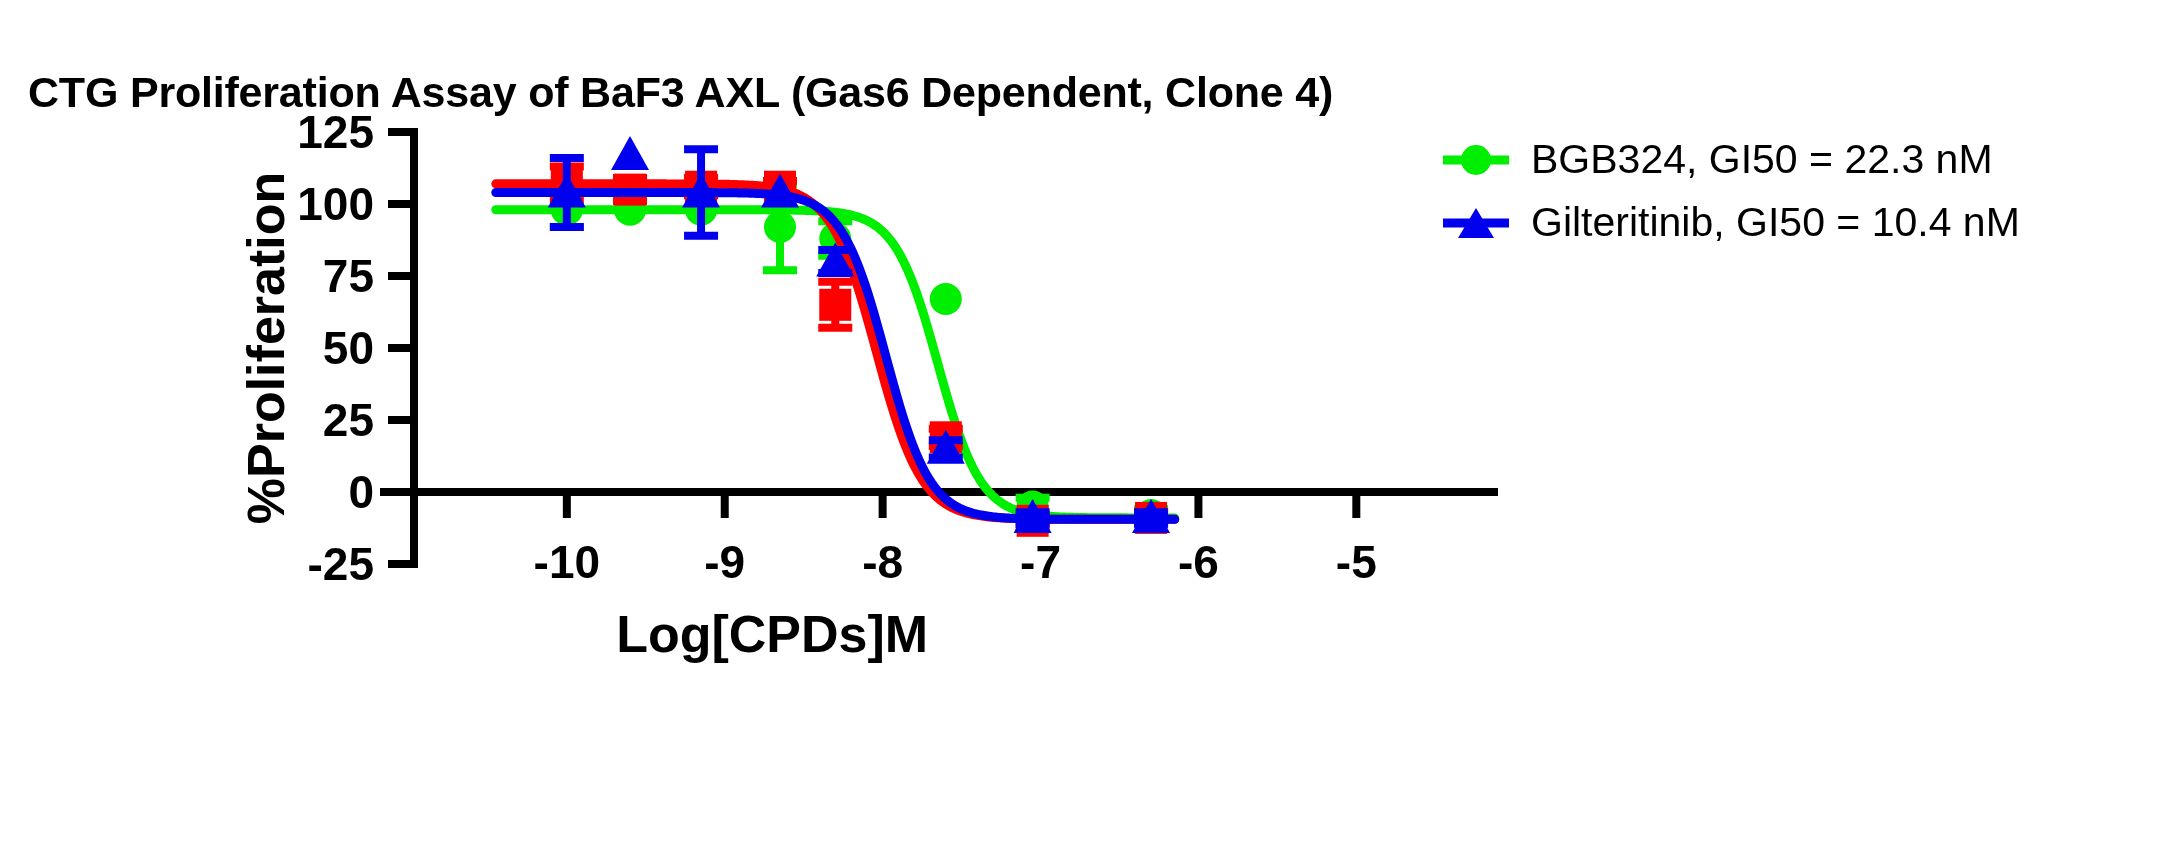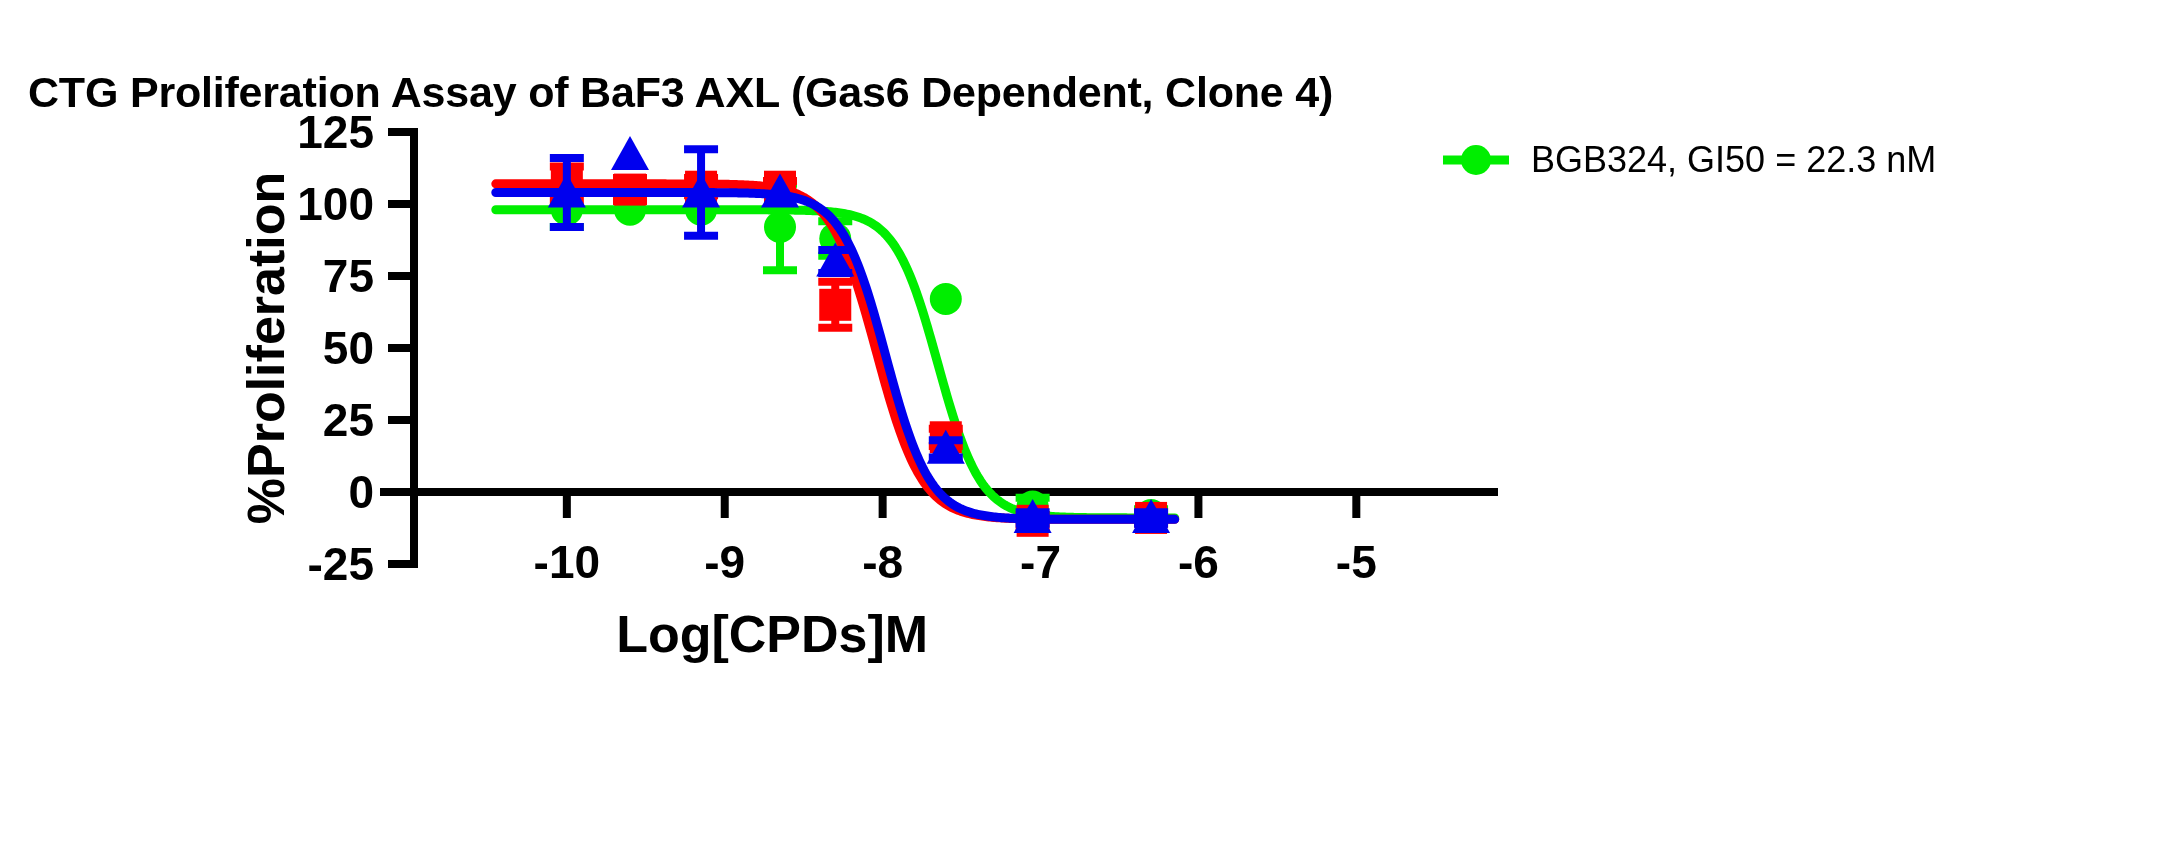--- a/index.html
+++ b/index.html
@@ -61,21 +61,21 @@
   .mark-circle{width:30px;height:30px;border-radius:50%;}
   .mark-square{width:30px;height:30px;}
   .mark-triangle{
     width:0;height:0;
     border-left:18px solid transparent;
     border-right:18px solid transparent;
     border-bottom:30px solid currentColor;
     background:none !important;
   }
   .legend-label{
-    font-size:36px;
+    font-size:41px;
     font-weight:normal;
     white-space:nowrap;
     color:#000;
     line-height:1;
   }
 </style>
 </head>
 <body>
 
 <div id="root">
@@ -208,15 +208,22 @@
   </div>
 
   <div id="legend">
     <div class="legend-row">
       <span class="legend-key">
         <span class="legend-line" style="background: rgb(0, 238, 0);"></span>
         <span class="legend-mark mark-circle" style="background: rgb(0, 238, 0);"></span>
       </span>
       <span class="legend-label">BGB324, GI50 = 22.3 nM</span>
     </div>
+    <div class="legend-row">
+      <span class="legend-key">
+        <span class="legend-line" style="background: rgb(0, 0, 238);"></span>
+        <span class="legend-mark mark-triangle" style="color: rgb(0, 0, 238);"></span>
+      </span>
+      <span class="legend-label">Gilteritinib, GI50 = 10.4 nM</span>
+    </div>
   </div>
 
 </div>
 
 </body></html>

